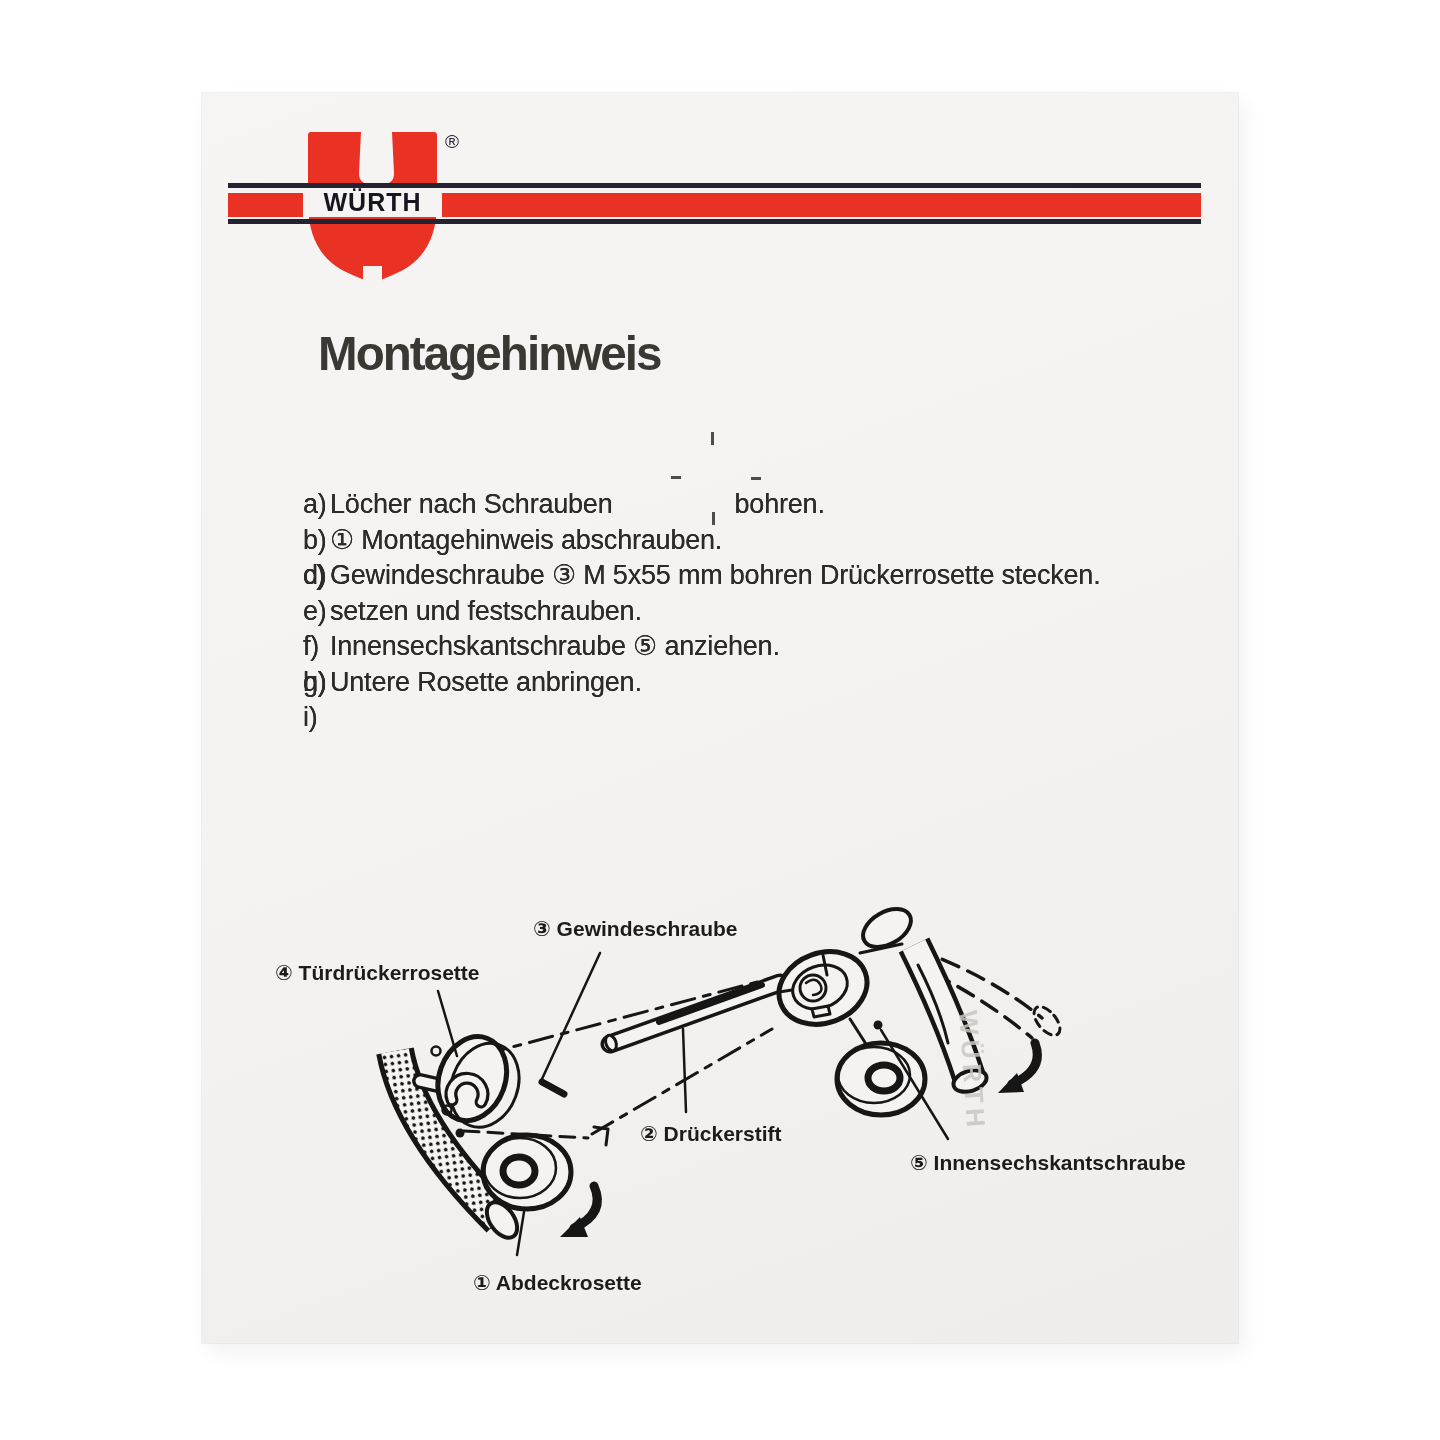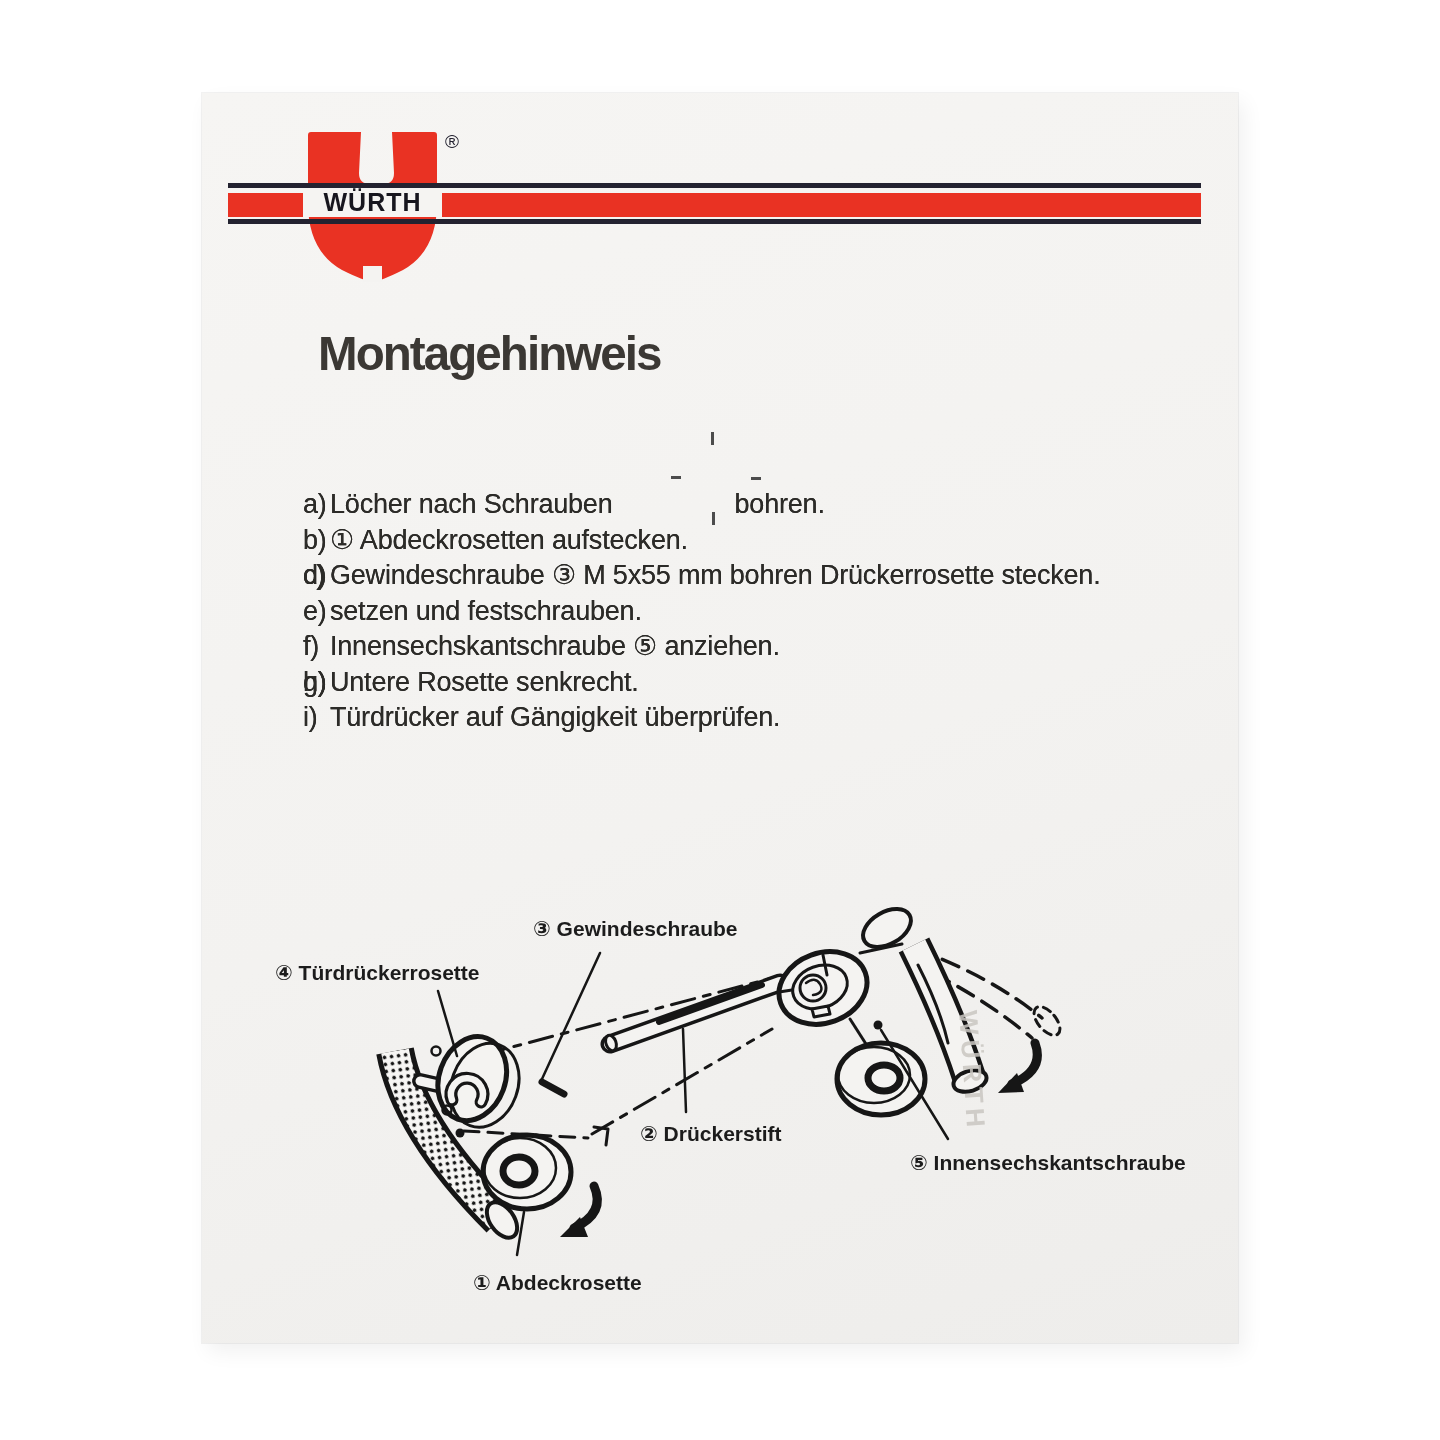--- a/index.html
+++ b/index.html
@@ -66,45 +66,45 @@
   <div class="stripe-line bottom"></div>
   <div class="reg-mark">®</div>
 
   <div class="title">Montagehinweis</div>
 
   <div class="steps">
     <div class="step">
       <span class="step-label">a)</span><span class="step-text">Löcher nach Schrauben</span><span class="gap"></span><span class="step-text">bohren.</span>
     </div>
     <div class="step">
-      <span class="step-label">b)</span><span class="step-text">① Abdeckrosetten aufstecken.</span>
+      <span class="step-label">b)</span><span class="step-text">① Montagehinweis abschrauben.</span>
     </div>
     <div class="step">
       <span class="step-label">c)</span>
     </div>
     <div class="step">
       <span class="step-label">d)</span><span class="step-text">Gewindeschraube ③ M 5x55 mm bohren Drückerrosette stecken.</span>
     </div>
     <div class="step">
       <span class="step-label">e)</span>
     </div>
     <div class="step">
       <span class="step-label"></span><span class="step-text">setzen und festschrauben.</span>
     </div>
     <div class="step">
       <span class="step-label">f)</span><span class="step-text">Innensechskantschraube ⑤ anziehen.</span>
     </div>
     <div class="step">
       <span class="step-label">g)</span>
     </div>
     <div class="step">
-      <span class="step-label">h)</span><span class="step-text">Untere Rosette senkrecht.</span>
-    </div>
-    <div class="step">
-      <span class="step-label">i)</span><span class="step-text">Türdrücker auf Gängigkeit überprüfen.</span>
+      <span class="step-label">h)</span><span class="step-text">Untere Rosette anbringen.</span>
+    </div>
+    <div class="step">
+      <span class="step-label">i)</span>
     </div>
   </div>
 
   <div class="artifact a1"></div>
   <div class="artifact a2"></div>
   <div class="artifact a3"></div>
   <div class="artifact a4"></div>
 
   <svg class="diagram" viewBox="0 0 1036 1250">
     <defs>

